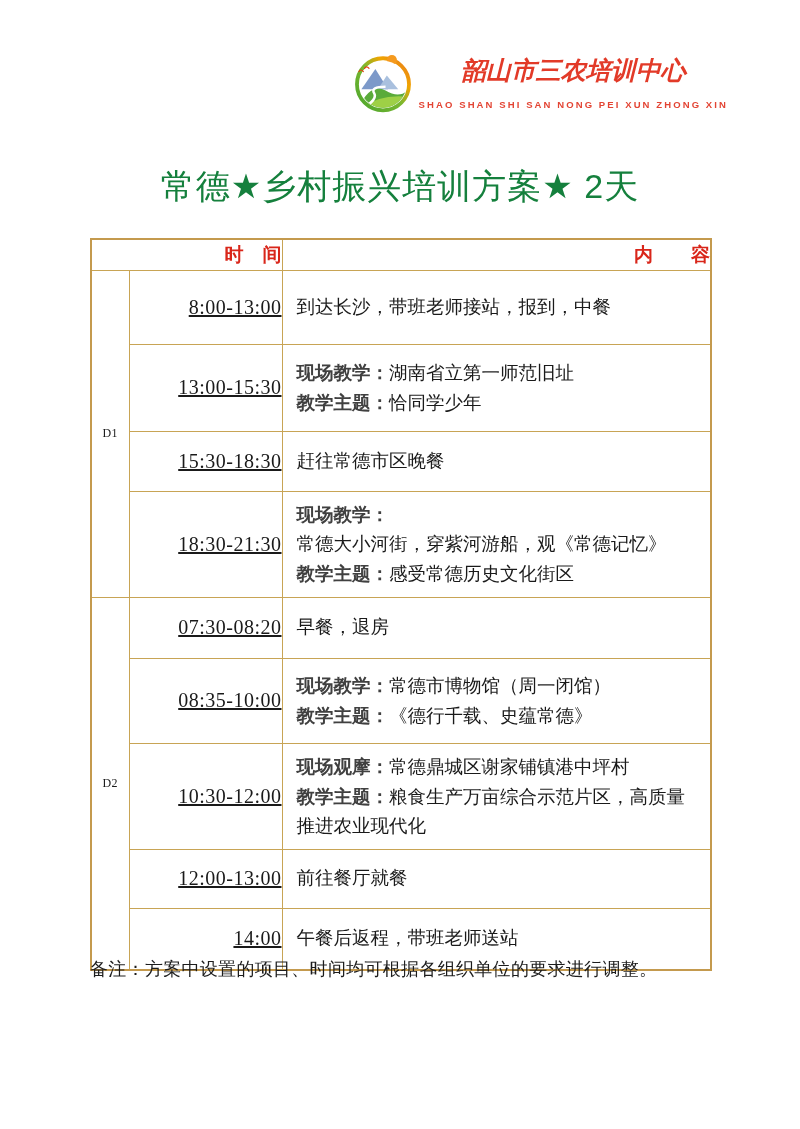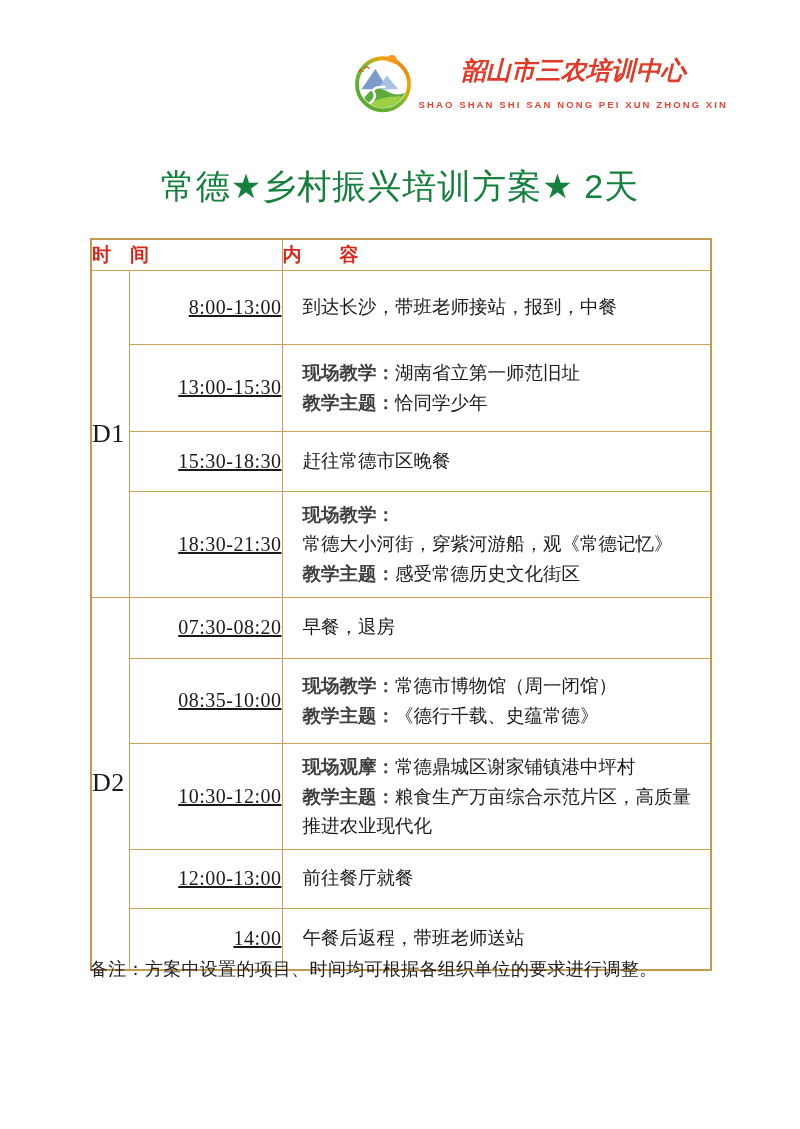--- a/index.html
+++ b/index.html
@@ -49,35 +49,35 @@
     width: 620px; border-collapse: collapse; table-layout: fixed;
     border: 2px solid #c49a4e;
   }
   table.schedule th, table.schedule td {
     border: 1px solid #c8a455;
   }
   th.h-time, th.h-content {
     height: 31px;
     font-family: "Liberation Sans", "DejaVu Sans", sans-serif;
     font-weight: bold; font-size: 19px;
-    color: #d9261a; text-align: left; vertical-align: middle;
+    color: #d9261a; text-align: right; vertical-align: middle;
   }
   td.day-cell {
-    text-align: left; vertical-align: middle;
-    font-size: 26px; letter-spacing: 0.5px;
+    text-align: center; vertical-align: middle;
+    font-size: 12px; letter-spacing: 0.5px;
   }
   td.time-cell {
     text-align: right; vertical-align: middle;
     font-size: 20px; letter-spacing: 0.5px;
     font-family: "Liberation Serif", "DejaVu Serif", serif;
     text-decoration: underline;
   }
   td.content-cell {
     vertical-align: middle;
-    padding: 8px 10px 8px 20px;
+    padding: 8px 10px 8px 14px;
     font-size: 18.5px; line-height: 29px;
   }
   .seg-label {
     font-family: "Liberation Sans", "DejaVu Sans", sans-serif;
     font-weight: bold; color: #404040;
   }
 
   
   .note {
     position: absolute; top: 957px; left: 90px; width: 640px;

